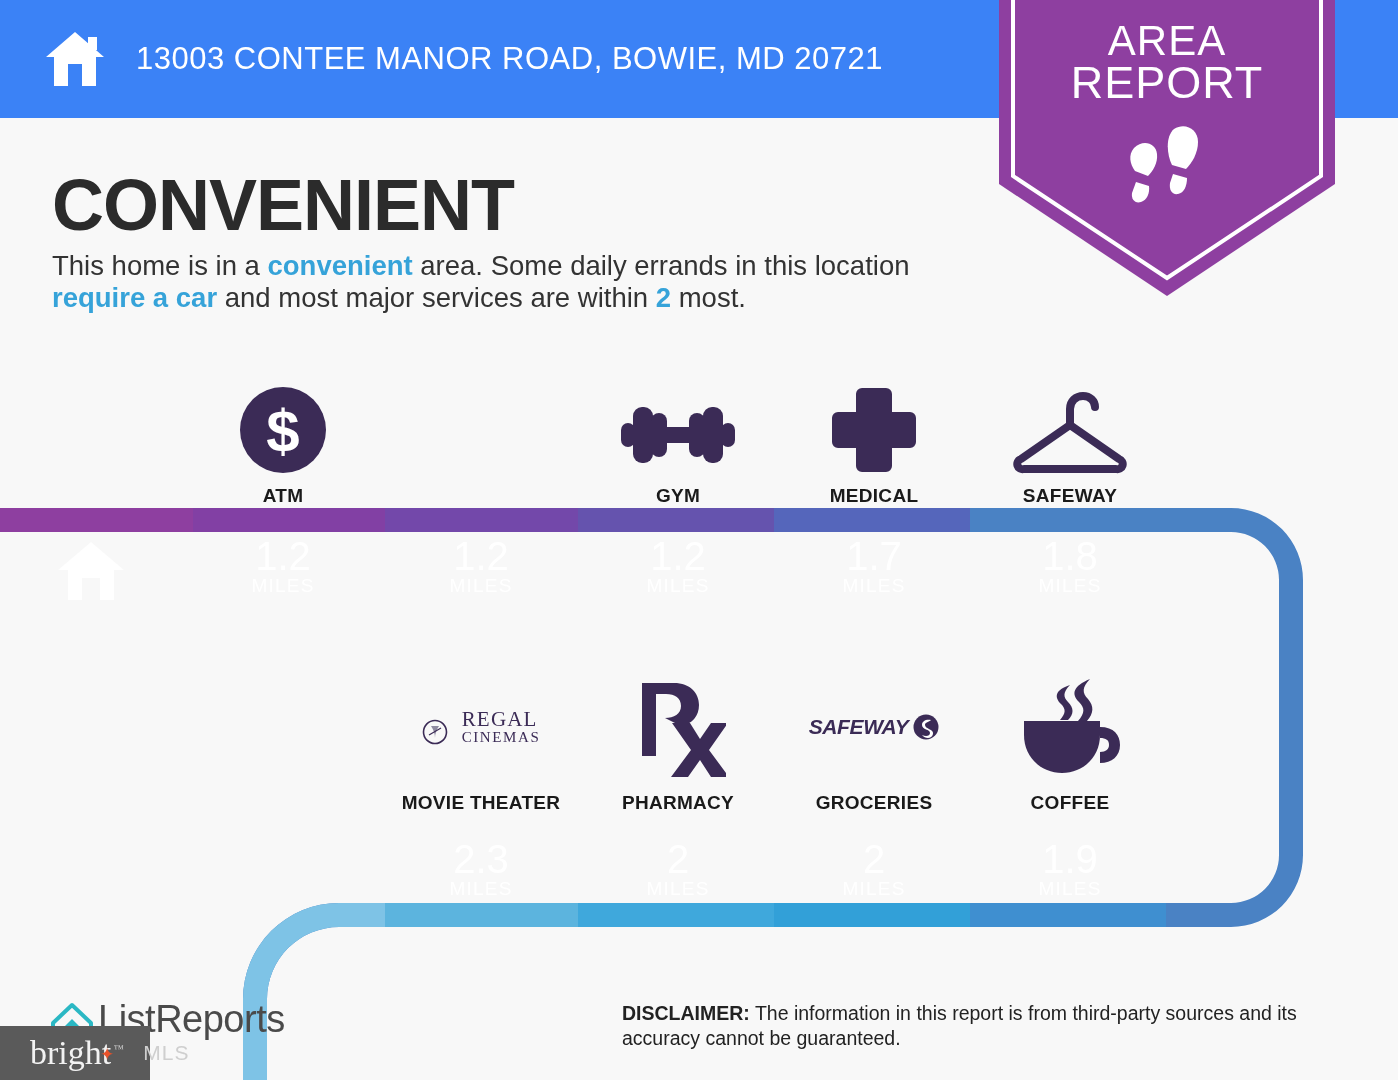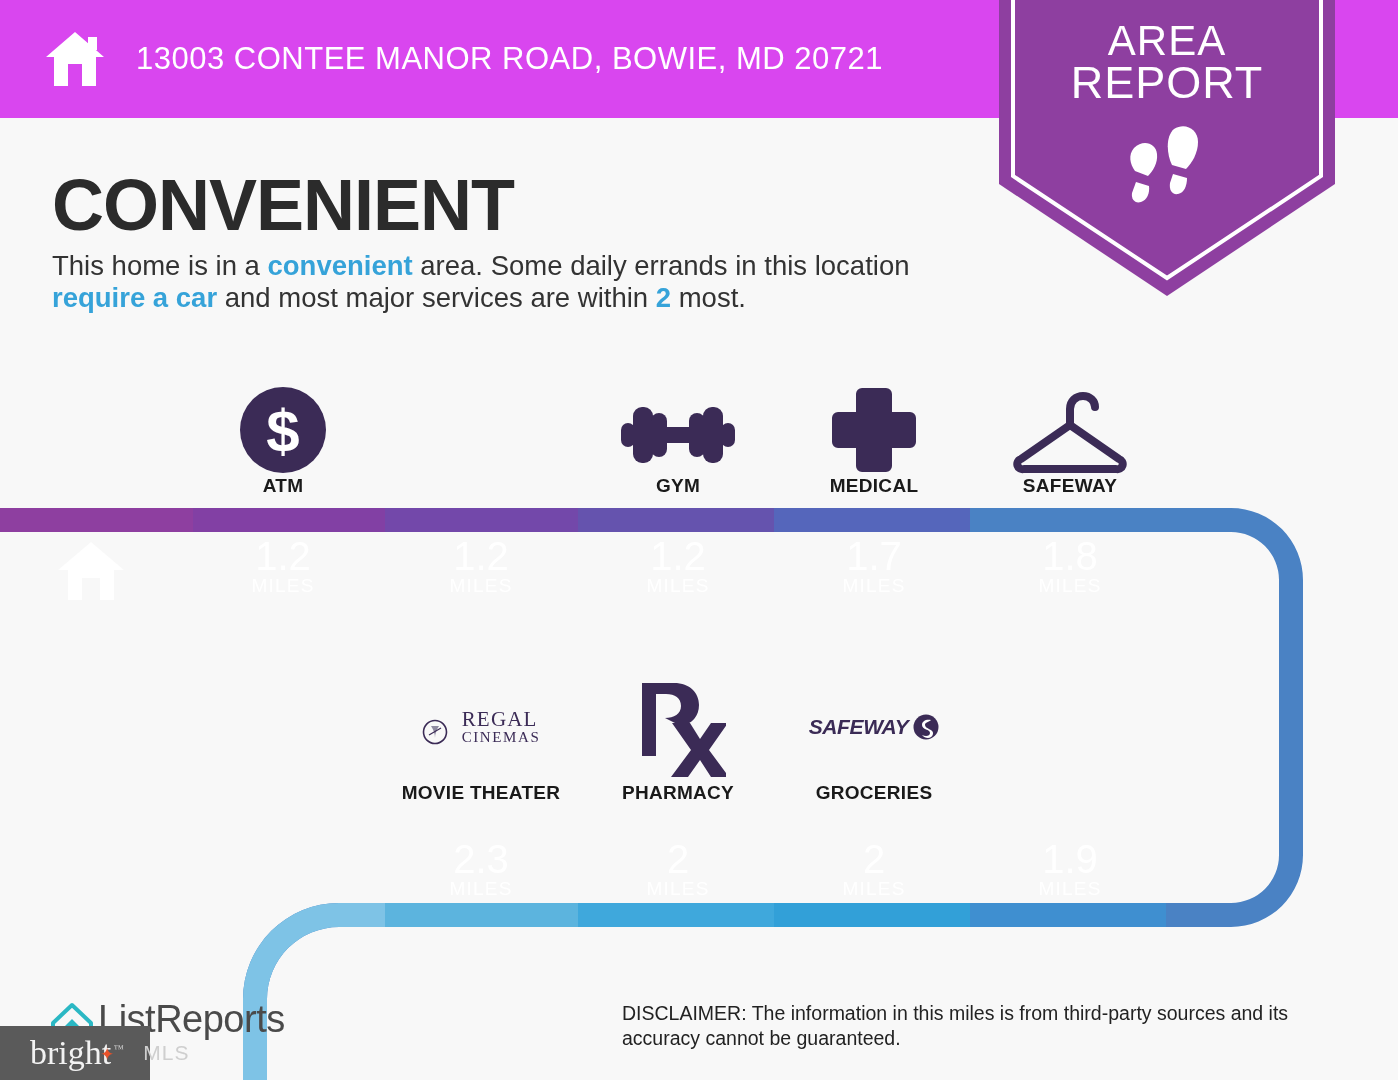--- a/index.html
+++ b/index.html
@@ -12,21 +12,21 @@
   #page {
     position: relative;
     width: 1398px; height: 1080px;
     background: #f8f8f8;
   }
 
   
   #header {
     position: absolute; left: 0; top: 0;
     width: 1398px; height: 118px;
-    background: #d946ef;
+    background: #3b82f6;
     display: flex; align-items: center;
   }
   #header-house {
     margin-left: 44px; width: 62px; height: 58px;
     display: flex; align-items: center; justify-content: center;
   }
   #header-address {
     margin-left: 30px;
     color: #ffffff;
     font-size: 31px;
@@ -76,20 +76,21 @@
     color: #333333;
     font-weight: 400;
   }
   #subtitle b { color: #36a3d9; font-weight: 700; }
 
   
   .col { position: absolute; width: 196px; text-align: center; }
 
   .icon-cell { height: 100px; display: flex; align-items: flex-end; justify-content: center; }
   .icon-label {
+    margin-top: 10px;
     font-size: 19px; font-weight: 700;
     color: #1a1a1a; letter-spacing: 0.3px;
     white-space: nowrap;
   }
 
   
   #snake { position: absolute; left: 0; top: 0; width: 1398px; height: 1080px; z-index: 5; }
 
   .seg-label { position: absolute; z-index: 12; width: 196px; text-align: center; color: #ffffff; }
   .seg-num { font-size: 40px; font-weight: 300; line-height: 42px; }
@@ -128,21 +129,21 @@
   #bm-star { position: absolute; right: -3px; top: 2px; color: #e8522a; font-size: 17px; }
   #bm-tm { position: absolute; right: -12px; top: -4px; color: #d8d8d8; font-size: 10px; }
   #bm-mls { margin-left: 32px; font-size: 21px; color: #cfcfcf; letter-spacing: 1px; }
 
   #disclaimer {
     position: absolute; left: 622px; top: 1001px;
     width: 720px;
     font-size: 19.5px; line-height: 25px; color: #222222;
     z-index: 20;
   }
-  #disclaimer b { font-weight: 400; text-align: right; }
+  #disclaimer b { font-weight: 700; text-align: right; }
 </style>
 </head>
 <body>
 
 <div id="page">
 
   <div id="header">
     <div id="header-house">
       <svg width="62" height="58" viewBox="0 0 62 58">
         <path fill="#ffffff" d="M31 2 L60 27 L52 27 L52 56 L38 56 L38 34 L24 34 L24 56 L10 56 L10 27 L2 27 Z"></path>
@@ -325,20 +326,33 @@
         <div class="safeway-txt">SAFEWAY</div>
         <svg width="26" height="26" viewBox="0 0 26 26">
           <circle cx="13" cy="13" r="12.5" fill="#3b2b56"></circle>
           <path d="M18 6 c-5 -1 -9 1 -9 5 c0 5 8 4 8 8 c0 3 -4 4 -8 2 c3 4 10 4 11 -1 c1 -5 -8 -5 -8 -9 c0 -3 4 -3 6 -5 Z" fill="#ffffff"></path>
         </svg>
       </div>
     </div>
     <div class="icon-label">GROCERIES</div>
   </div>
 
+  <div class="col" style="left:972px; top:672px; z-index:20;">
+    <div class="logo-cell">
+      <svg width="104" height="100" viewBox="0 0 104 100">
+        <g fill="#3b2b56">
+          <path d="M6 44 h76 v14 c0 22 -17 38 -38 38 c-21 0 -38 -16 -38 -38 Z"></path>
+          <path d="M82 50 c14 0 20 8 20 18 c0 11 -8 18 -20 18 l0 -11 c6 0 9 -3 9 -7 c0 -5 -3 -7 -9 -7 Z"></path>
+          <path d="M52 8 c-7 7 -7 12 -2 17 c6 6 6 12 0 18 l-8 0 c6 -7 6 -11 1 -16 c-7 -7 -6 -14 9 -19 Z"></path>
+          <path d="M72 2 c-8 8 -8 14 -2 20 c6 7 6 14 -1 22 l-9 0 c7 -8 7 -13 1 -19 c-8 -8 -6 -16 11 -23 Z"></path>
+        </g>
+      </svg>
+    </div>
+    <div class="icon-label">COFFEE</div>
+  </div>
 
   <div class="seg-label" style="left:383px; top:838px;">
     <div class="seg-num">2.3</div>
     <div class="seg-unit">MILES</div>
   </div>
   <div class="seg-label" style="left:580px; top:838px;">
     <div class="seg-num">2</div>
     <div class="seg-unit">MILES</div>
   </div>
   <div class="seg-label" style="left:776px; top:838px;">
@@ -361,16 +375,16 @@
   <div id="brightmls">
     <div id="bm-bright">
       <span>bright</span>
       <span id="bm-star">✦</span>
       <span id="bm-tm">™</span>
     </div>
     <div id="bm-mls">MLS</div>
   </div>
 
   <div id="disclaimer">
-    <b>DISCLAIMER:</b><span> The information in this miles is from third-party sources and its accuracy cannot be guaranteed.</span>
+    <b>DISCLAIMER:</b><span> The information in this report is from third-party sources and its accuracy cannot be guaranteed.</span>
   </div>
 
 </div>
 
 </body></html>

